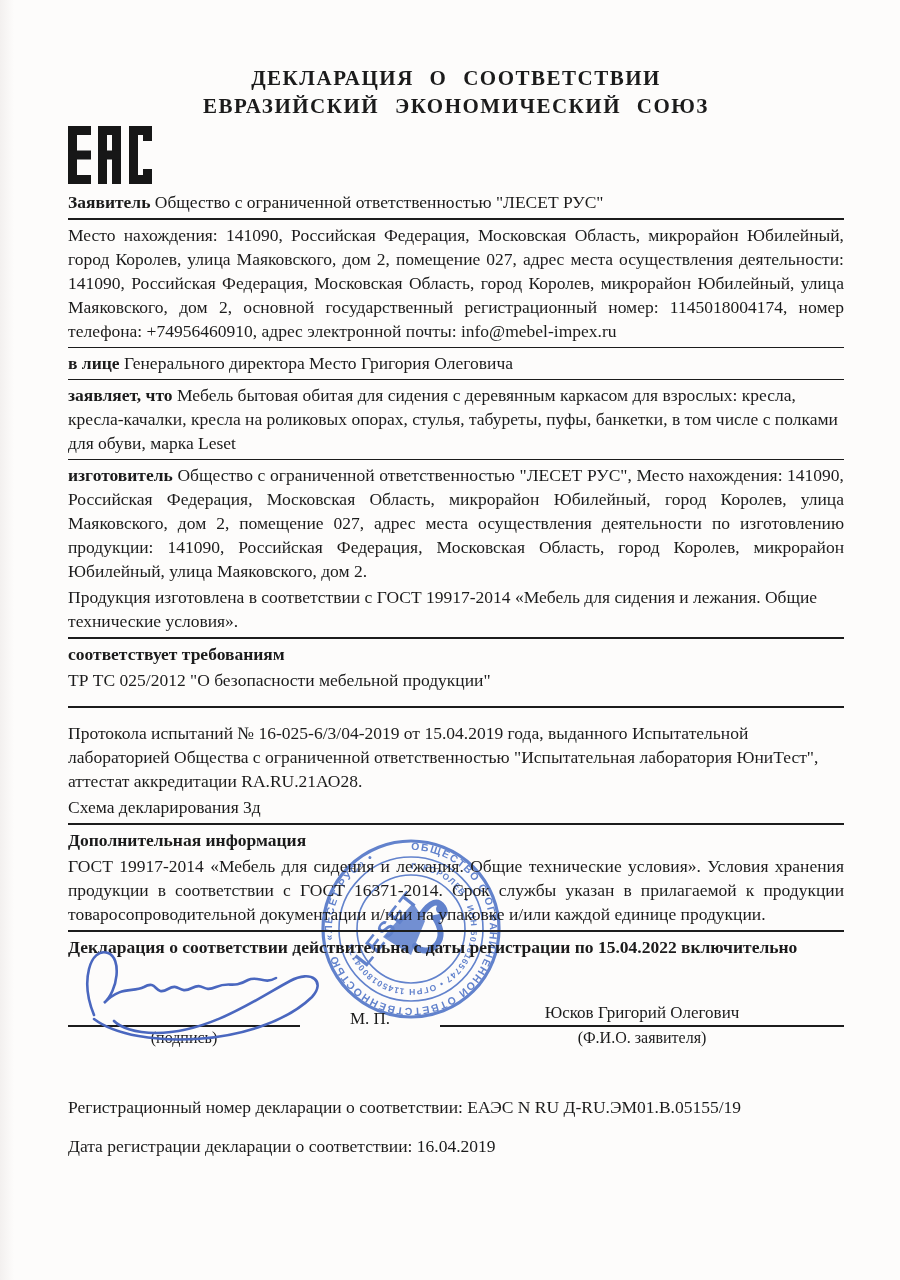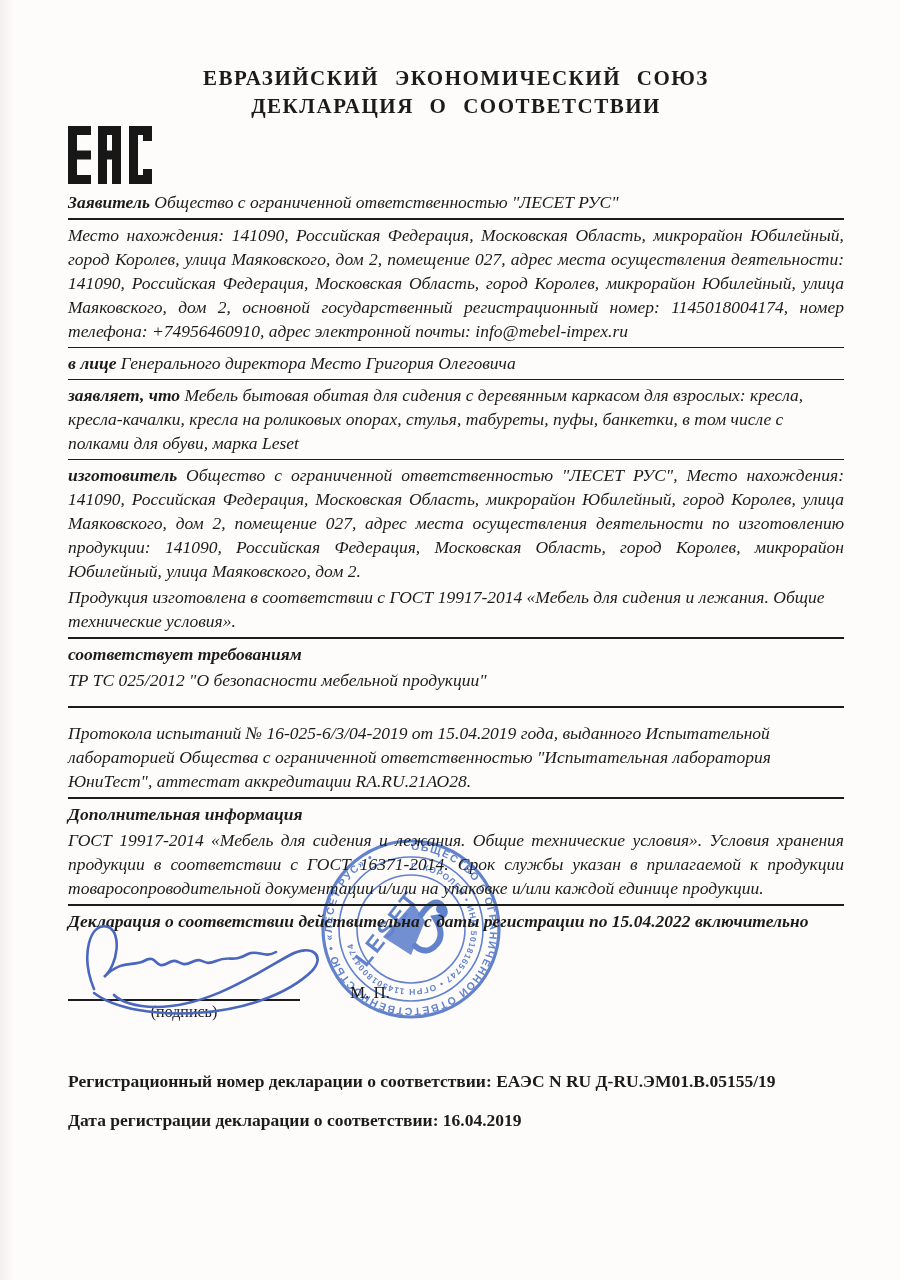--- a/index.html
+++ b/index.html
@@ -6,35 +6,35 @@
   .page{
     position:relative;width:900px;height:1280px;margin:0 auto;
     background:linear-gradient(90deg,#f3f0ef 0px,#fdfcfb 14px,#fdfcfb 100%);
     font-family:"Liberation Serif","DejaVu Serif",serif;
     color:#1b1b1b;overflow:hidden;
   }
   .content{position:absolute;left:68px;right:56px;top:64px;z-index:2;}
   .titles{text-align:center;margin-bottom:6px;}
   .title{font-size:21px;font-weight:bold;letter-spacing:1.5px;word-spacing:9px;line-height:28px;}
   .eac{margin:6px 0 4px 0;height:60px;}
-  .p{font-size:17.5px;line-height:24px;margin:2px 0;font-style:italic;}
+  .p{font-size:17.5px;line-height:24px;margin:2px 0;}
   .just{text-align:justify;}
   .lbl{font-weight:bold;}
   .b{font-weight:bold;}
   .rule{border:none;border-top:2px solid #1c1c1c;margin:4px 0 3px 0;}
   .rule.thin{border-top-width:1.5px;}
   .gap{height:8px;}
   .sigrow{position:relative;display:flex;margin-top:26px;}
   .sig-left{width:232px;}
   .sig-left .line{border-bottom:2px solid #1c1c1c;height:40px;}
   .sig-mp{width:140px;text-align:center;font-size:17px;padding-top:24px;}
   .sig-right{flex:1;}
   .fio{text-align:center;font-size:17px;height:42px;display:flex;align-items:flex-end;justify-content:center;padding-bottom:2px;box-sizing:border-box;border-bottom:2px solid #1c1c1c;}
   .caption{text-align:center;font-size:16px;margin-top:2px;}
-  .footer-line{font-size:17.5px;font-weight:bold;}
+  .footer-line{font-size:17.5px;font-weight:normal;}
   .reg-num{margin-top:50px;}
   .reg-date{margin-top:4px;}
   .stamp{position:absolute;left:318px;top:836px;z-index:1;opacity:.88;}
   .signature-svg{position:absolute;left:-4px;top:-50px;z-index:3;pointer-events:none;}
 </style>
 </head>
 <body>
 
 <div class="page">
 
@@ -58,22 +58,22 @@
       <path d="M-28,8 L2,-26 L14,-8 L0,26 Z" fill="#4d72c6" opacity="0.9"></path>
       <path d="M10,-14 q14,-20 22,-8 q6,9 -8,11 q10,16 2,26 q-10,12 -22,2" fill="none" stroke="#4d72c6" stroke-width="6" stroke-linecap="round"></path>
       <circle cx="30" cy="-20" r="5" fill="#4d72c6"></circle>
     </g>
     <text transform="translate(48,132) rotate(-52)" font-family="Liberation Sans, sans-serif" font-size="23" font-weight="bold" fill="#4d72c6" letter-spacing="3">LESET</text>
   </svg>
 
   <div class="content">
 
     <div class="titles">
+      <div class="title">ДЕКЛАРАЦИЯ  О СООТВЕТСТВИИ</div>
       <div class="title">ЕВРАЗИЙСКИЙ  ЭКОНОМИЧЕСКИЙ  СОЮЗ</div>
-      <div class="title">ДЕКЛАРАЦИЯ  О СООТВЕТСТВИИ</div>
     </div>
 
     <div class="eac">
       <svg width="84" height="58" viewBox="0 0 84 58">
         <g fill="#171717">
           <rect x="0" y="0" width="9" height="58"></rect>
             <rect x="0" y="0" width="23" height="9"></rect>
           <rect x="0" y="24.5" width="23" height="9"></rect>
             <rect x="0" y="49" width="23" height="9"></rect>
           <rect x="30" y="0" width="9" height="58"></rect>
@@ -117,20 +117,21 @@
     <p class="p">Продукция изготовлена в соответствии с ГОСТ 19917-2014 «Мебель для сидения и лежания. Общие технические условия».</p>
     <hr class="rule">
 
     <p class="p b">соответствует требованиям</p>
     <p class="p">ТР ТС 025/2012 "О безопасности мебельной продукции"</p>
     <div class="gap"></div>
     <hr class="rule">
 
     <div class="gap"></div>
     <p class="p">Протокола испытаний № 16-025-6/3/04-2019 от 15.04.2019 года, выданного Испытательной лабораторией Общества с ограниченной ответственностью "Испытательная лаборатория ЮниТест", аттестат аккредитации RA.RU.21АО28.</p>
+    <p class="p">Схема декларирования 3д</p>
     <hr class="rule">
 
     <p class="p b">Дополнительная информация</p>
     <p class="p just">ГОСТ 19917-2014 «Мебель для сидения и лежания. Общие технические условия».  Условия хранения продукции в соответствии с ГОСТ 16371-2014. Срок службы указан в прилагаемой к продукции товаросопроводительной документации и/или на упаковке и/или каждой единице продукции.</p>
     <hr class="rule">
 
     <p class="p b">Декларация о соответствии  действительна с даты регистрации по 15.04.2022 включительно</p>
 
     <div class="sigrow">
 
@@ -138,19 +139,23 @@
         <g fill="none" stroke="#4a67bf" stroke-width="2.6" stroke-linecap="round">
           <path d="M30,80 C16,46 26,12 44,18 C58,23 54,56 40,68 C58,50 68,58 80,52 C94,44 90,62 104,54 C116,47 114,60 128,53 C140,47 138,58 152,52 C166,46 168,54 184,45 C194,40 200,50 212,43"></path>
           <path d="M30,84 C72,116 196,112 248,62 C262,47 248,34 226,46 C196,62 146,98 92,98 C70,98 56,92 50,86"></path>
         </g>
       </svg>
       <div class="sig-left">
         <div class="line"></div>
         <div class="caption">(подпись)</div>
       </div>
       <div class="sig-mp">М. П.</div>
+      <div class="sig-right">
+        <div class="fio">Юсков Григорий Олегович</div>
+        <div class="caption">(Ф.И.О.  заявителя)</div>
+      </div>
     </div>
 
     <p class="footer-line reg-num">Регистрационный  номер декларации  о соответствии: ЕАЭС  N RU Д-RU.ЭМ01.В.05155/19</p>
     <p class="footer-line reg-date">Дата регистрации  декларации  о соответствии: 16.04.2019</p>
 
   </div>
 </div>
 
 </body></html>

